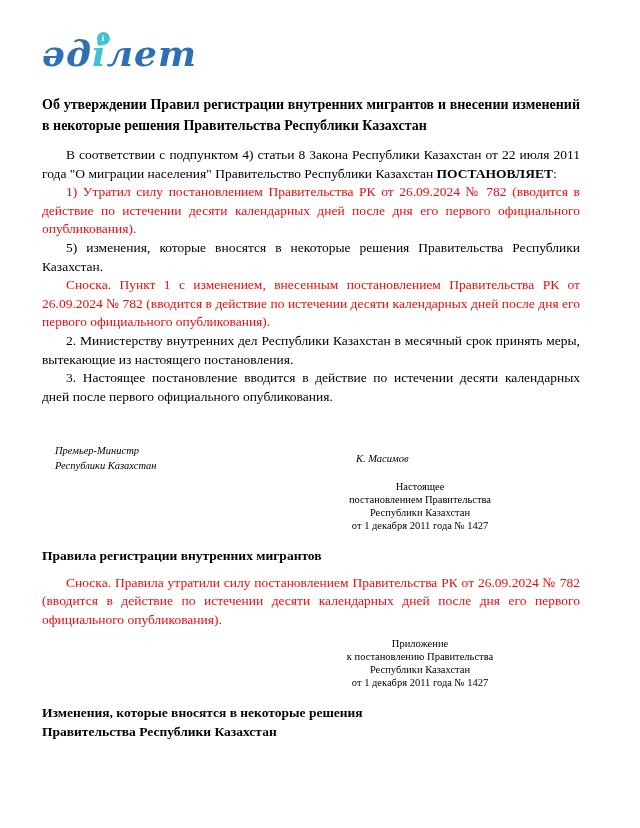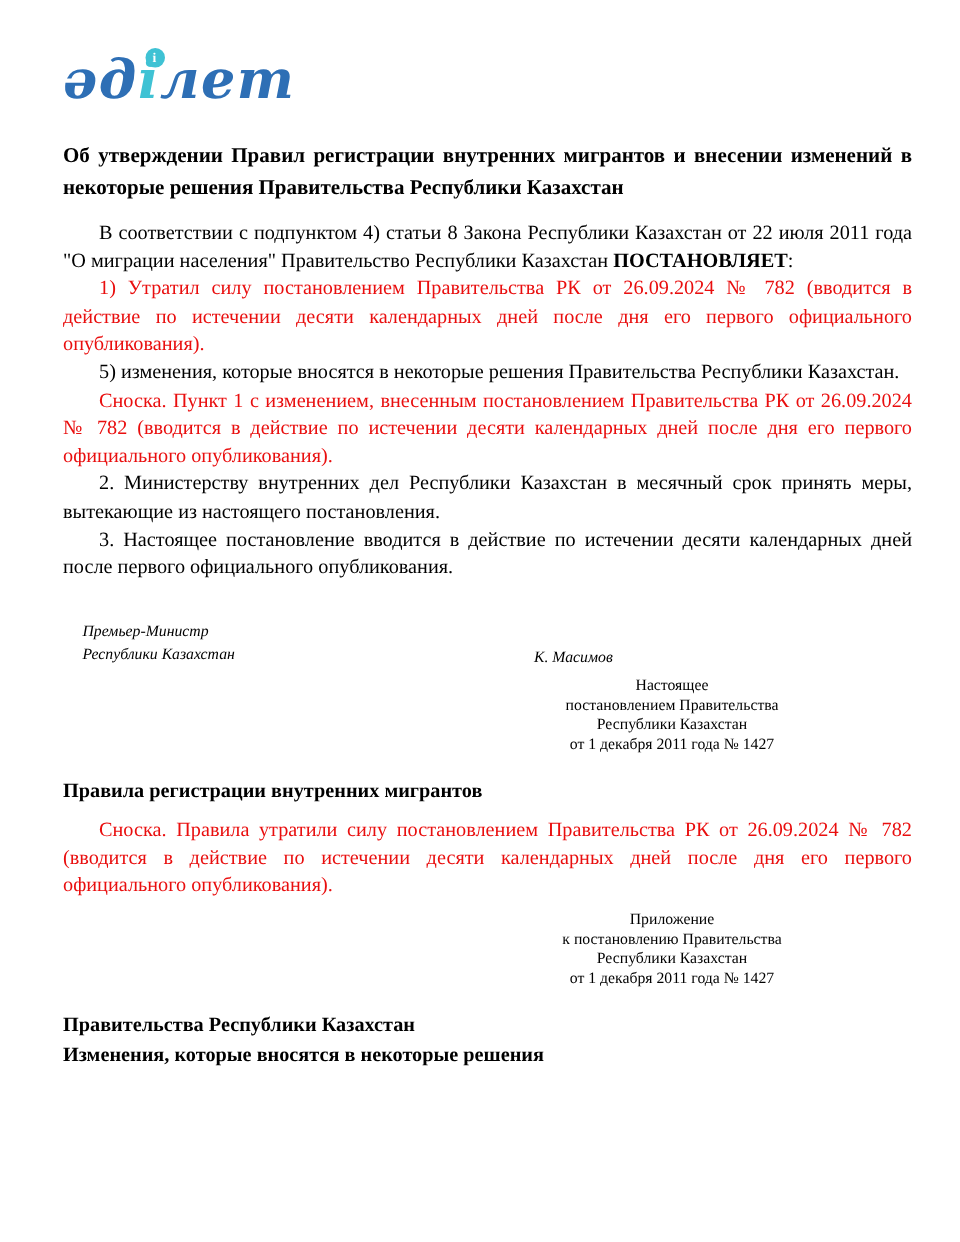--- a/index.html
+++ b/index.html
@@ -8,21 +8,21 @@
     --logo-teal:#3fc2d4;
     --text:#000000;
   }
   *{margin:0;padding:0;box-sizing:border-box;}
   html,body{background:#ffffff;}
   body{
     width:640px;height:828px;overflow:hidden;
     font-family:"Liberation Serif", serif;
     color:var(--text);
   }
-  .page{padding:30px 32px 0 42px;}
+  .page{padding:30px 60px 0 42px;}
 
   
   .logo{
     font-family:"DejaVu Serif", serif;
     font-style:italic;font-weight:bold;
     font-size:36px;line-height:46px;height:48px;
     color:var(--logo-blue);
     letter-spacing:1px;
     margin-bottom:16px;
     cursor:pointer;
@@ -45,21 +45,21 @@
   }
   .para{
     font-size:13.5px;line-height:18.6px;
     text-align:justify;text-indent:24px;
   }
   .para.no-indent{text-indent:0;}
   .red{color:var(--red);}
   .bold{font-weight:bold;}
 
   
-  .sig-row{display:flex;align-items:flex-end;margin-top:26px;}
+  .sig-row{display:flex;align-items:center;margin-top:37px;}
   .sig-left{
     width:314px;padding-left:13px;
     font-style:italic;font-size:10.5px;line-height:15px;
   }
   .sig-name{font-style:italic;font-size:10.5px;}
 
   
   .block-right{
     width:220px;margin:7px 50px 0 auto;
     text-align:center;font-size:10.5px;line-height:13px;
@@ -110,17 +110,17 @@
   <p class="para red footnote-para">Сноска. Правила утратили силу постановлением Правительства РК от 26.09.2024 № 782 (вводится в действие по истечении десяти календарных дней после дня его первого официального опубликования).</p>
 
   <div class="block-right">
     <div>Приложение</div>
     <div>к постановлению Правительства</div>
     <div>Республики Казахстан</div>
     <div>от 1 декабря 2011 года № 1427</div>
   </div>
 
   <h2 class="section-heading">
+    <div>Изменения, которые вносятся в некоторые решения</div>
     <div>Правительства Республики Казахстан</div>
-    <div>Изменения, которые вносятся в некоторые решения</div>
   </h2>
 
 </div>
 
 </body></html>

